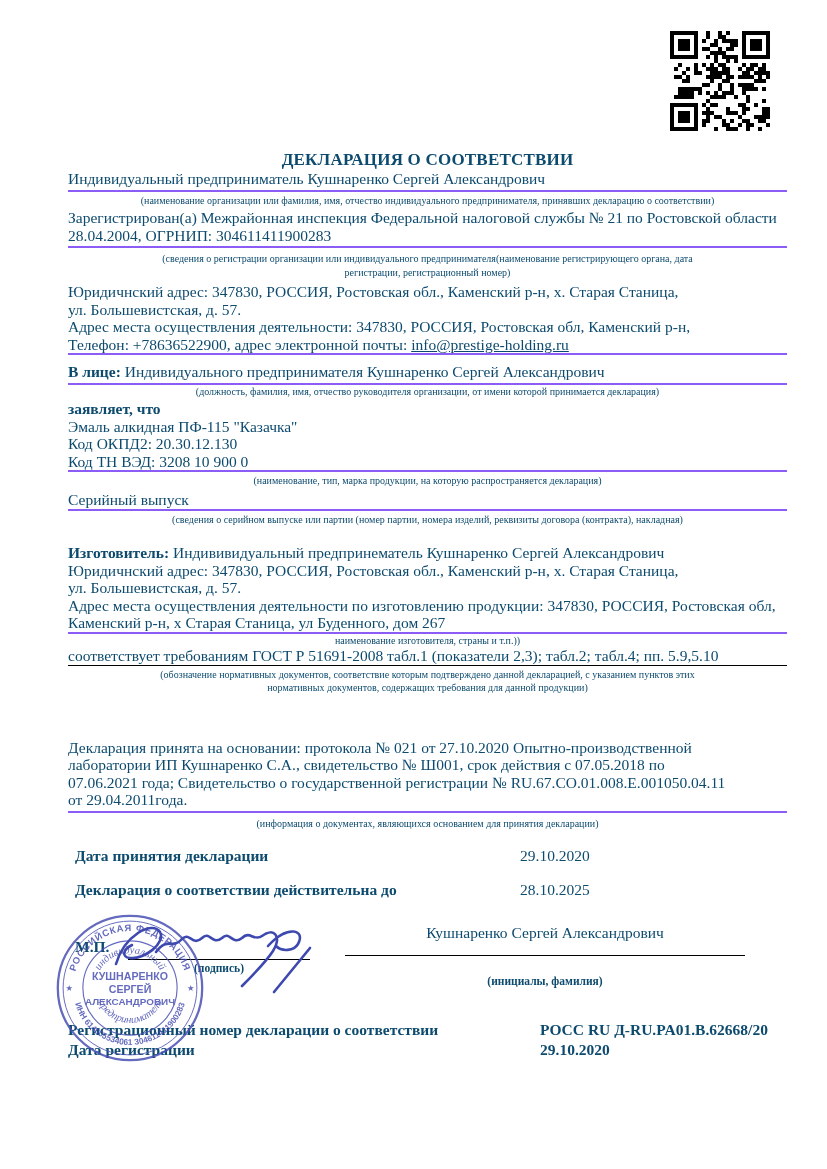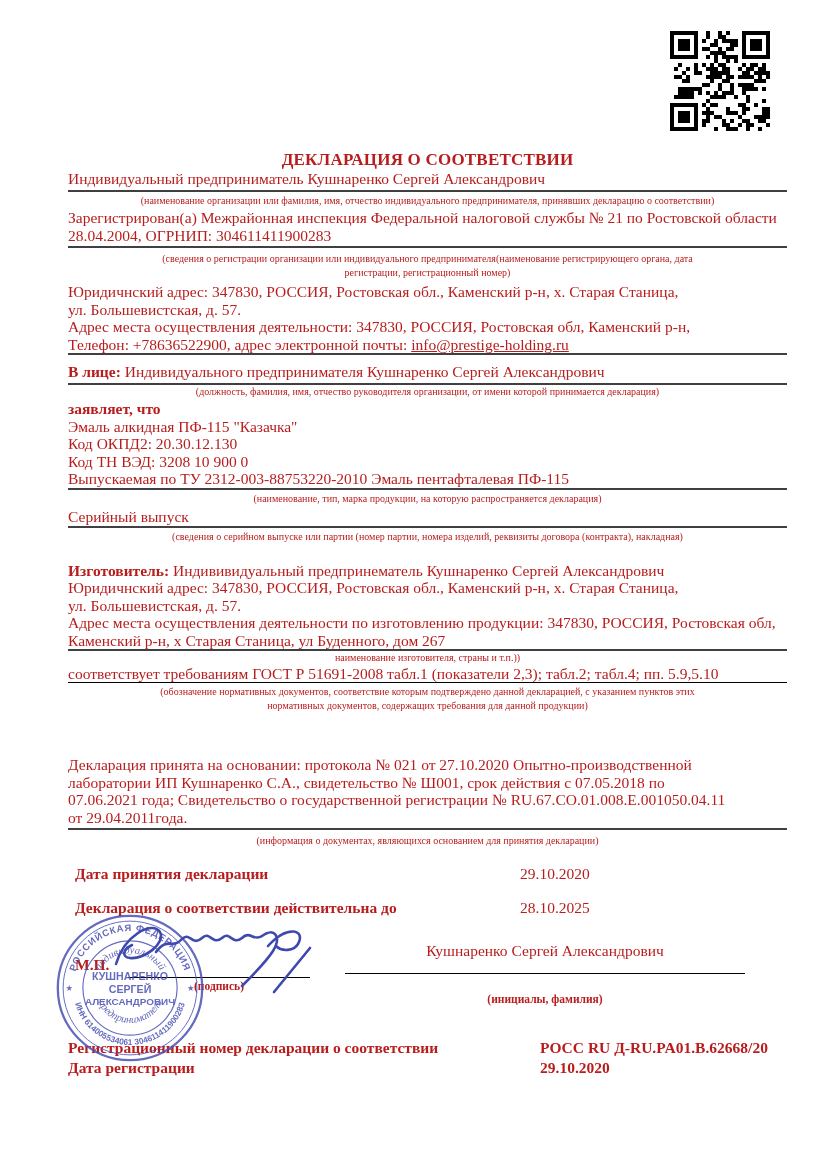--- a/index.html
+++ b/index.html
@@ -1,28 +1,28 @@
 <!DOCTYPE html>
 <html style="--stamp-color: #4a51b3; --sig-color: #3e49b0;"><head>
 <meta charset="utf-8">
 <style>
   html,body{margin:0;padding:0;background:#ffffff;}
   .page{
     position:relative;
     width:827px;height:1157px;
     background:#ffffff;
     font-family:"Liberation Serif","DejaVu Serif",serif;
-    color:#b91c1c;
+    color:#0c4a6e;
     overflow:hidden;
   }
   .content{position:absolute;left:68px;top:150px;width:719px;}
   .doc-title{font-size:17px;font-weight:bold;text-align:center;letter-spacing:.2px;line-height:20px;}
   .line{font-size:15.5px;line-height:17.5px;}
   .l19{font-size:15.5px;line-height:19px;}
-  .ub{border-bottom:2px solid #404040;}
+  .ub{border-bottom:2px solid #8b5cf6;}
   .ub1{border-bottom:1.5px solid #000;}
   .cap{font-size:10px;line-height:13.5px;text-align:center;}
   .b{font-weight:bold;}
   .email{text-decoration:underline;}
   .frow{position:relative;font-size:15.5px;line-height:20px;height:20px;}
   .frow .lbl{font-weight:bold;padding-left:7px;}
   .frow .val{position:absolute;left:452px;top:0;font-weight:normal;}
   .rrow{position:relative;font-size:15.5px;line-height:20px;height:20px;font-weight:bold;}
   .rrow .val{position:absolute;left:472px;top:0;}
   .sig-area{position:relative;height:118px;margin-top:2px;}
@@ -362,21 +362,20 @@
     </div>
 
     <div class="line ub mt8 pb2"><span class="b">В лице: </span><span>Индивидуального предпринимателя Кушнаренко Сергей Александрович</span></div>
     <div class="cap">(должность, фамилия, имя, отчество руководителя организации, от имени которой принимается декларация)</div>
 
     <div class="line b mt2">заявляет, что</div>
     <div class="ub">
       <div class="line">Эмаль алкидная ПФ-115 "Казачка"</div>
       <div class="line">Код ОКПД2: 20.30.12.130</div>
       <div class="line">Код ТН ВЭД: 3208 10 900 0</div>
-      <div class="line">Выпускаемая по ТУ 2312-003-88753220-2010 Эмаль пентафталевая ПФ-115</div>
     </div>
     <div class="cap mt2">(наименование, тип, марка продукции, на которую распространяется декларация)</div>
 
     <div class="l19 ub mt2">Серийный выпуск</div>
     <div class="cap mt2">(сведения о серийном выпуске или партии (номер партии, номера изделий, реквизиты договора (контракта), накладная)</div>
 
     <div class="line mt18"><span class="b">Изготовитель: </span><span>Индививидуальный предпринематель Кушнаренко Сергей Александрович</span></div>
     <div class="ub">
       <div class="line">Юридичнский адрес: 347830, РОССИЯ, Ростовская обл., Каменский р-н, х. Старая Станица,</div>
       <div class="line">ул. Большевистская, д. 57.</div>

